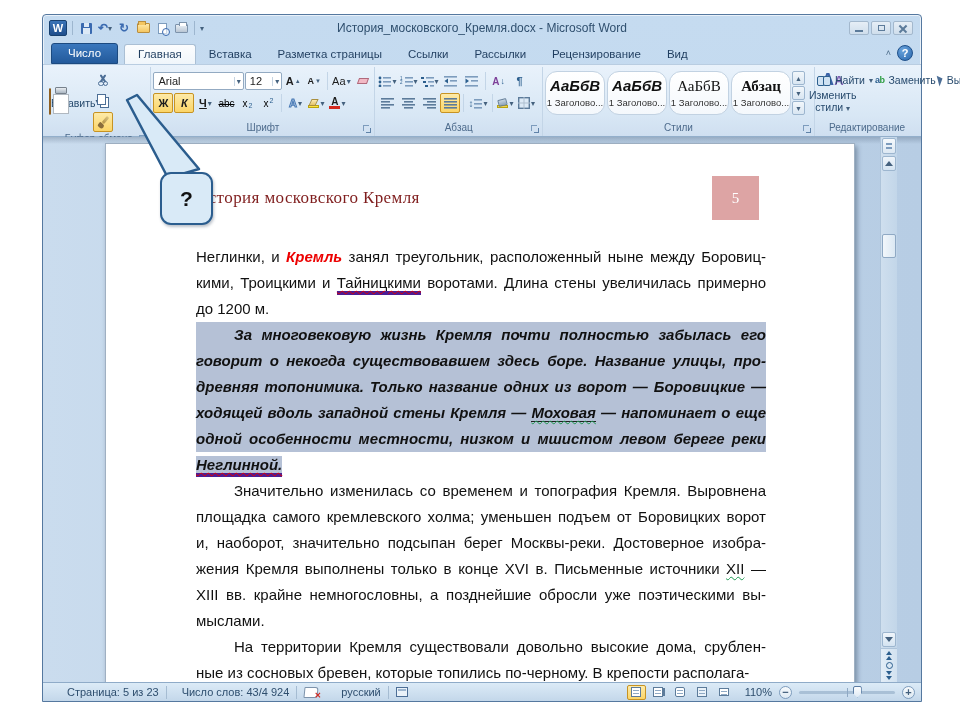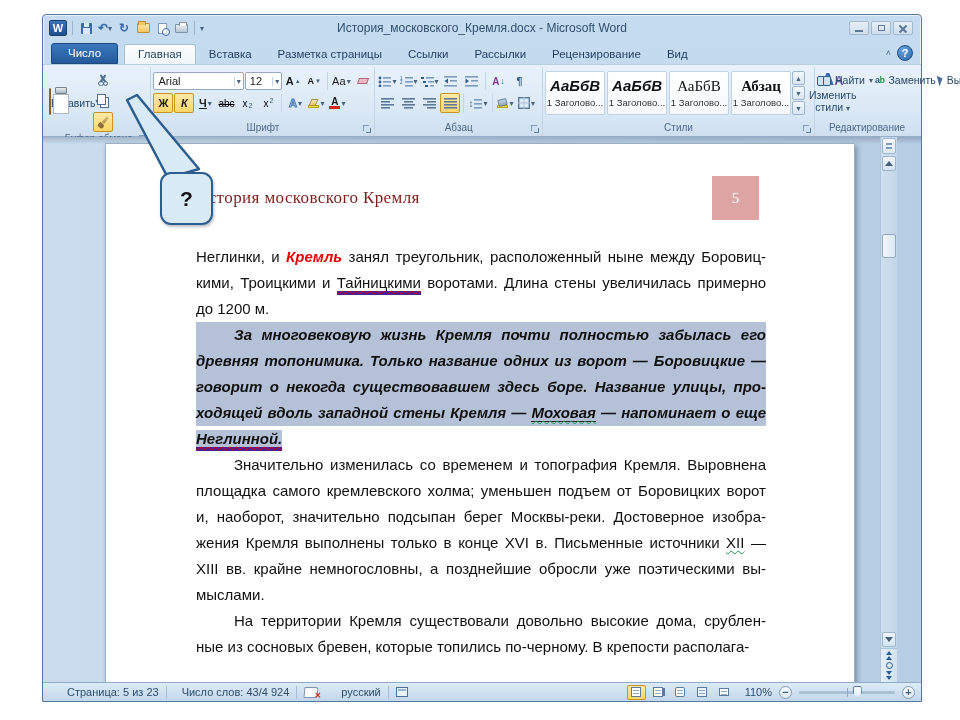--- a/index.html
+++ b/index.html
@@ -87,21 +87,21 @@
   .glyphbtn { font-size:11px; color:#1c1c1c; font-weight:bold; }
   .redbar { display:block; width:11px; height:3px; background:#d3281e; margin-top:-1px; }
   .ylbar { display:block; width:11px; height:3px; background:#ffe23d; border:0.5px solid #b9a40f; margin-top:-1px; }
   .stack { display:flex; flex-direction:column; align-items:center; line-height:1; }
 
   
   .icn { display:block; }
 
   
   .stylecells { display:flex; gap:2px; padding-top:3px; }
-  .stylecell { width:60px; height:44px; background:linear-gradient(#ffffff,#f4f8fc); border:1px solid #c2d2e2; border-radius:2px;
+  .stylecell { width:60px; height:44px; background:linear-gradient(#ffffff,#f4f8fc); border:1px solid #c2d2e2; border-radius:12px;
     display:flex; flex-direction:column; align-items:center; justify-content:center; }
   .sprev { font-size:15px; color:#111; line-height:1.1; white-space:nowrap; overflow:hidden; max-width:56px; }
   .sprev.it { font-style:italic; font-weight:bold; font-family:"Liberation Sans",sans-serif; }
   .sprev.sf { font-family:"Liberation Serif",serif; }
   .sprev.sfb { font-family:"Liberation Serif",serif; font-weight:bold; }
   .sname { font-size:9.5px; color:#333; margin-top:3px; white-space:nowrap; }
   .scrollcol { display:flex; flex-direction:column; gap:1px; padding:3px 0 0 1px; }
   .scrbtn { width:13px; height:14px; border:1px solid #9db6cf; background:linear-gradient(#f2f7fb,#d9e6f2); border-radius:2px;
     font-size:7px; color:#44617e; text-align:center; line-height:13px; }
   .changebtn { display:flex; flex-direction:column; align-items:center; padding:3px 4px 0; }
@@ -538,23 +538,24 @@
         <div class="pheader">История московского Кремля</div>
         <div class="pbadge">5</div>
         <div class="bodytext">
             <div class="para normal">
               <div class="line"><span class="sg-n">Неглинки, и </span><span class="sg-rbi">Кремль</span><span class="sg-n"> занял треугольник, расположенный ныне между Боровиц-</span></div>
               <div class="line"><span class="sg-n">кими, Троицкими и </span><span class="sg-uwr">Тайницкими</span><span class="sg-n"> воротами. Длина стены увеличилась примерно</span></div>
               <div class="line last"><span class="sg-n">до 1200 м.</span></div>
             </div>
             <div class="para selected">
               <div class="line indent"><span class="sg-n">За многовековую жизнь Кремля почти полностью забылась его</span></div>
+              <div class="line"><span class="sg-n">говорит о некогда существовавшем здесь боре. Название улицы, про-</span></div>
               <div class="line"><span class="sg-n">древняя топонимика. Только название одних из ворот — Боровицкие —</span></div>
-              <div class="line"><span class="sg-n">говорит о некогда существовавшем здесь боре. Название улицы, про-</span></div>
               <div class="line"><span class="sg-n">ходящей вдоль западной стены Кремля — </span><span class="sg-uwg">Моховая</span><span class="sg-n"> — напоминает о еще</span></div>
+              <div class="line"><span class="sg-n">одной особенности местности, низком и мшистом левом береге реки</span></div>
               <div class="line last"><span class="selbg"><span class="sg-uwr">Неглинной.</span></span></div>
             </div>
             <div class="para normal">
               <div class="line indent"><span class="sg-n">Значительно изменилась со временем и топография Кремля. Выровнена</span></div>
               <div class="line"><span class="sg-n">площадка самого кремлевского холма; уменьшен подъем от Боровицких ворот</span></div>
               <div class="line"><span class="sg-n">и, наоборот, значительно подсыпан берег Москвы-реки. Достоверное изобра-</span></div>
               <div class="line"><span class="sg-n">жения Кремля выполнены только в конце XVI в. Письменные источники </span><span class="sg-wg">XII</span><span class="sg-n"> —</span></div>
               <div class="line"><span class="sg-n">XIII вв. крайне немногословны, а позднейшие обросли уже поэтическими вы-</span></div>
               <div class="line last"><span class="sg-n">мыслами.</span></div>
             </div>

